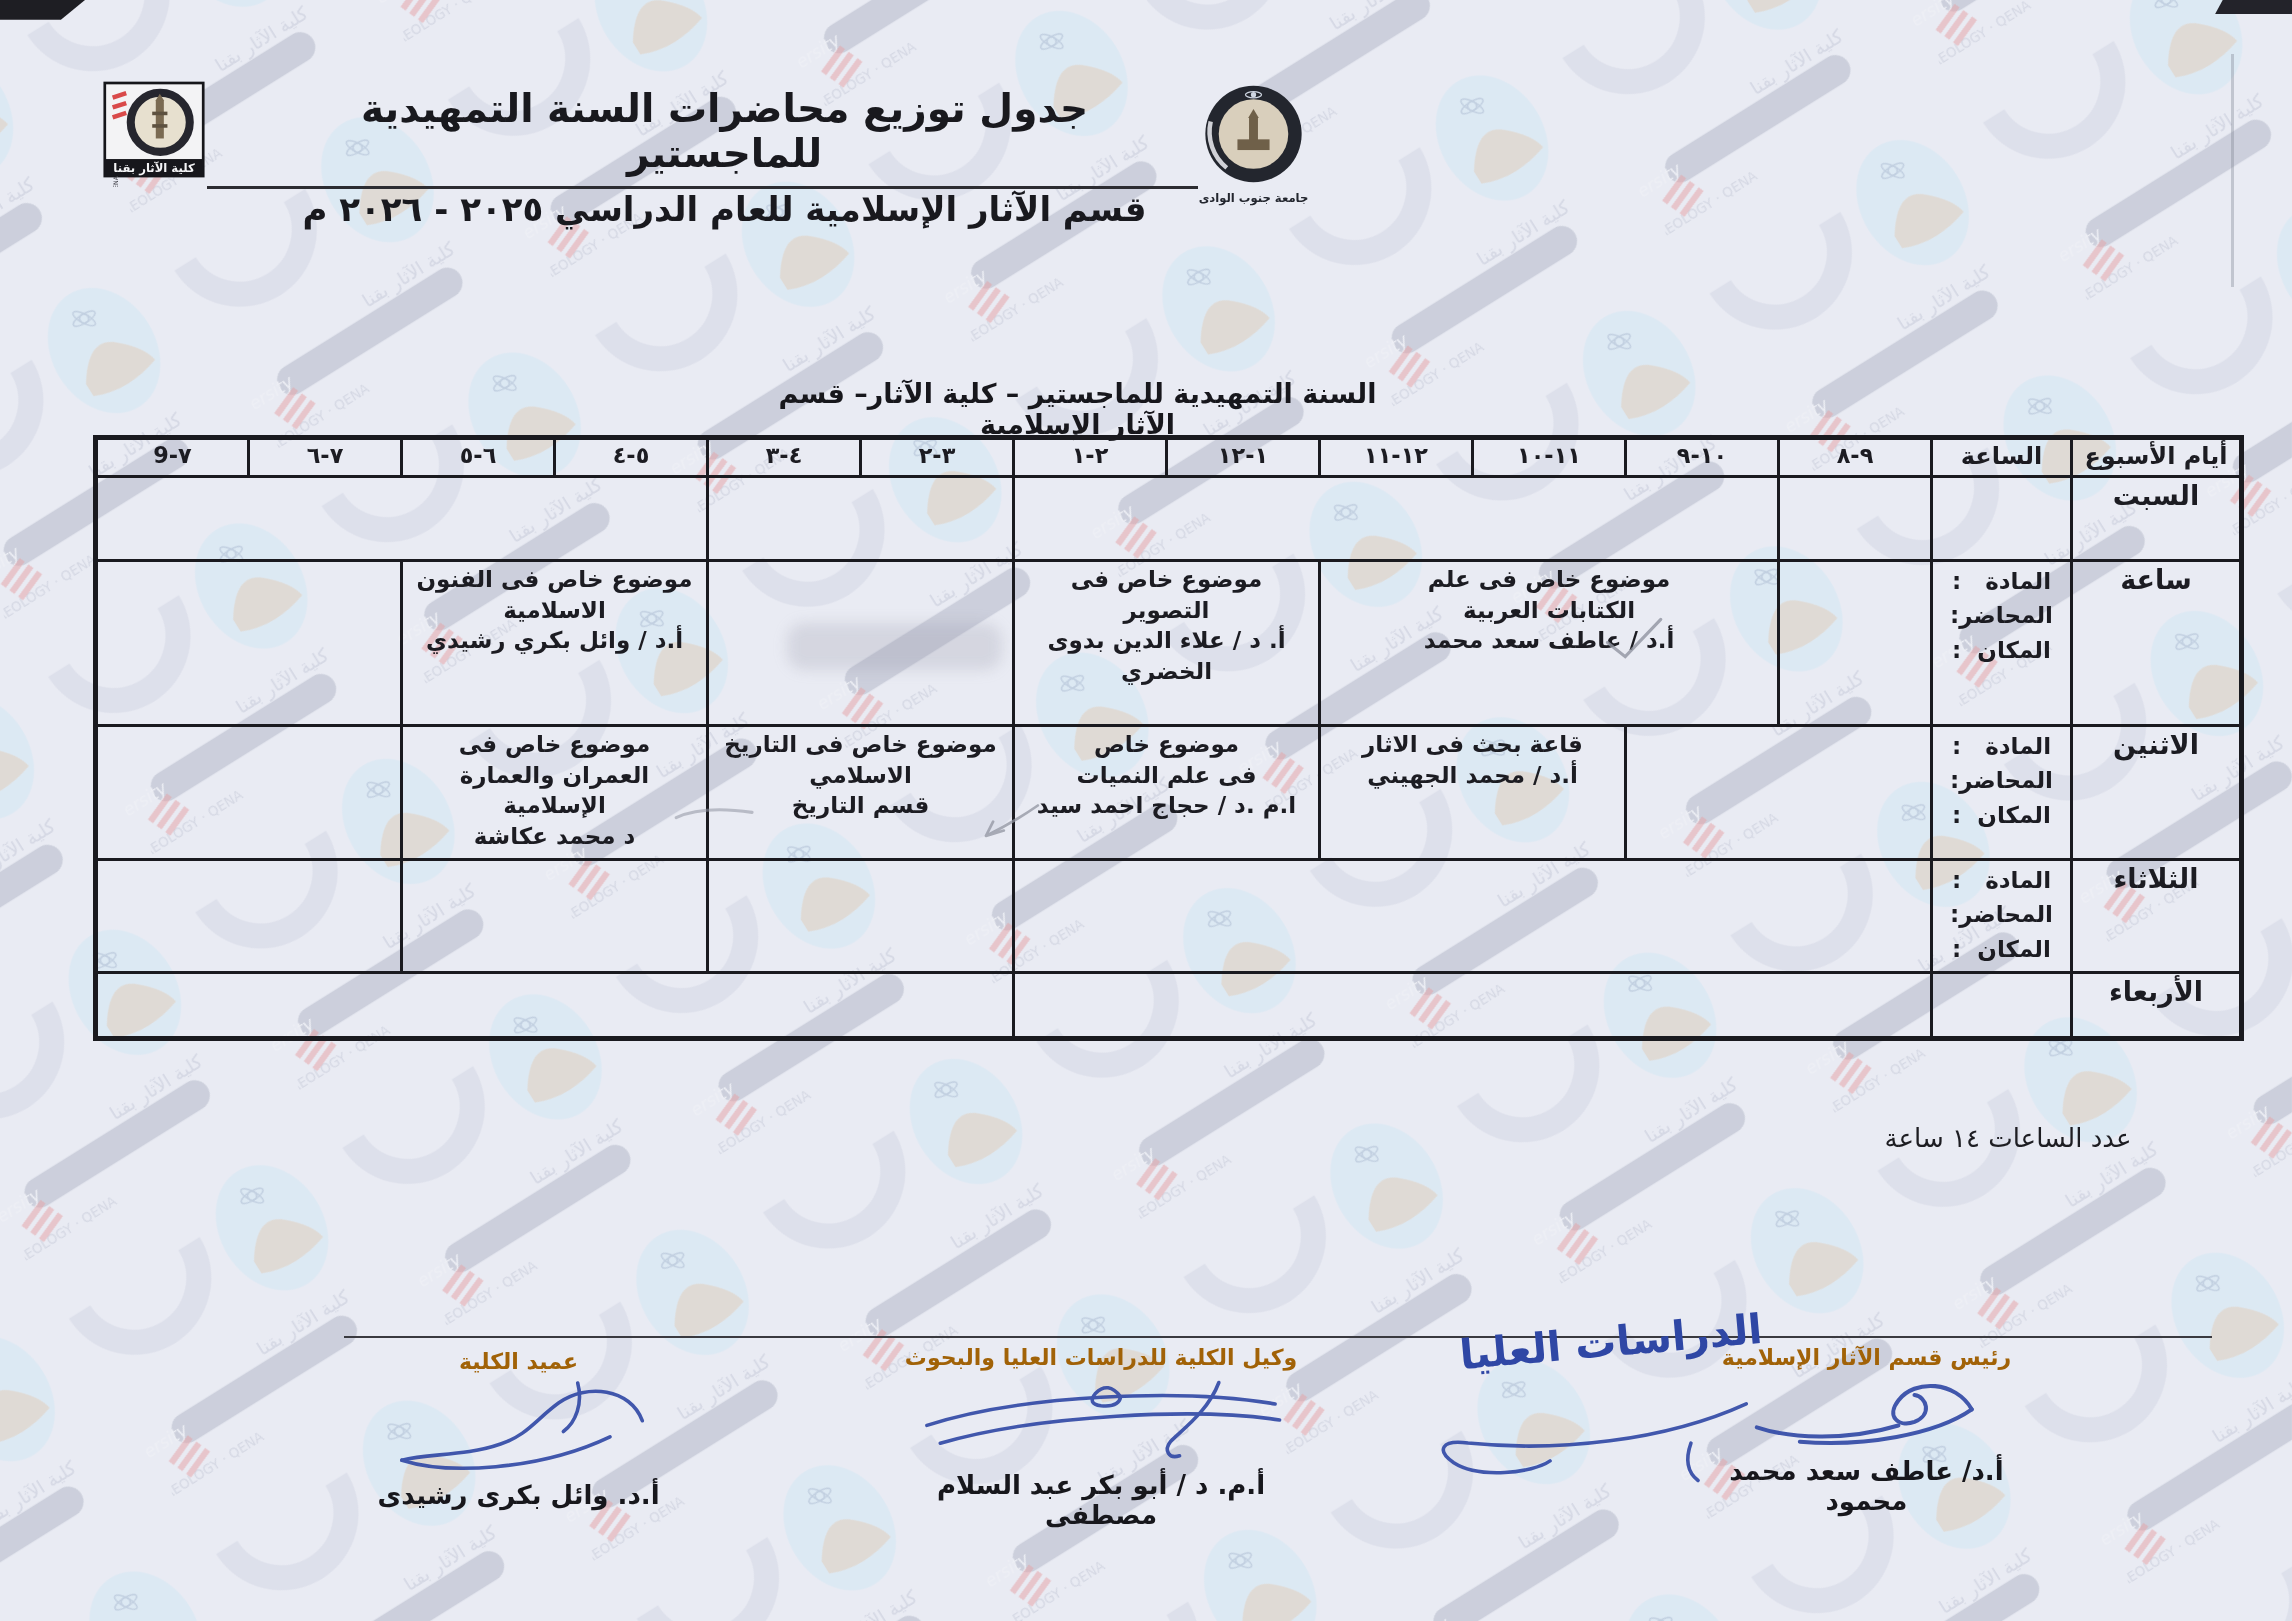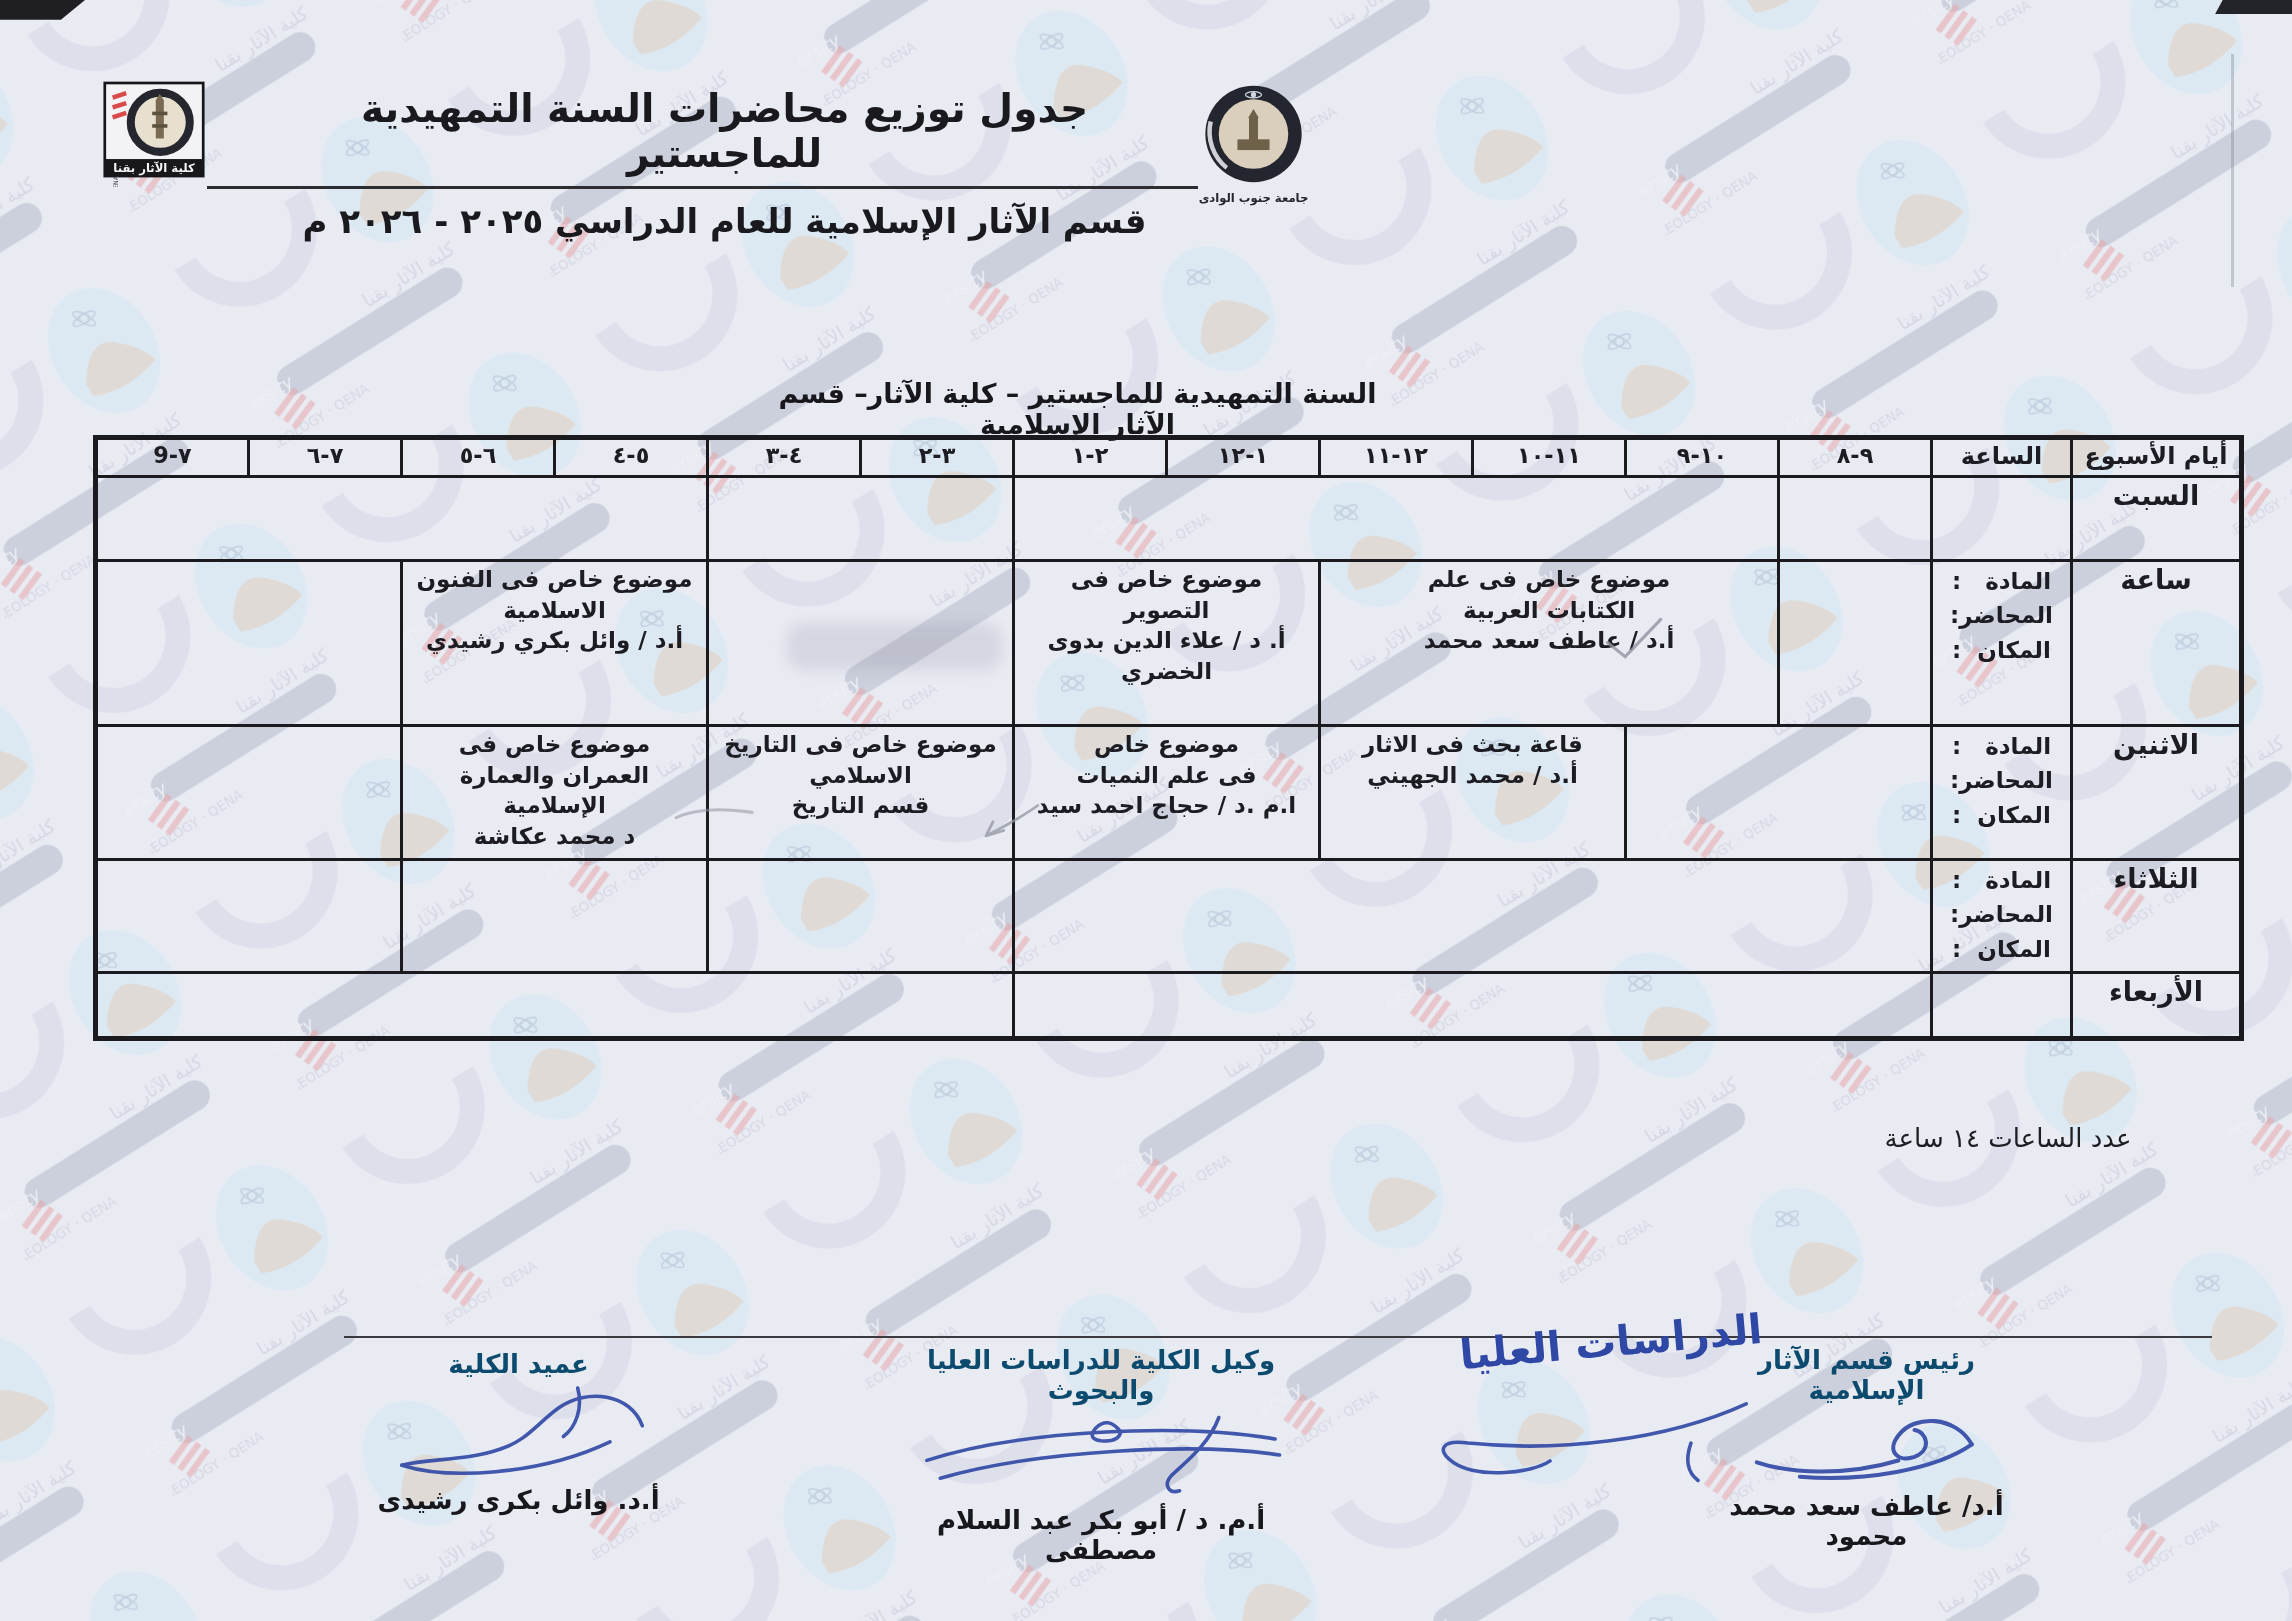--- a/index.html
+++ b/index.html
@@ -8,21 +8,21 @@
     background:#e9ebf3;
     font-family:"DejaVu Sans", sans-serif;
     direction:rtl;color:#1b1b20;
   }
   .wm-layer{position:absolute;left:0;top:0;width:2293px;height:1622px;pointer-events:none;}
   .content{position:absolute;left:0;top:0;width:2293px;height:1622px;}
 
   
   .titles{position:absolute;left:269px;top:86px;width:913px;text-align:center;}
   .title1{font-size:39px;font-weight:bold;color:#19191e;}
-  .title2{font-size:34px;font-weight:bold;margin-top:25px;color:#19191e;}
+  .title2{font-size:34px;font-weight:bold;margin-top:13px;color:#19191e;}
   .header-rule{position:absolute;left:208px;top:186px;width:991px;height:2.7px;background:#2c2c31;}
 
   .logo-left{position:absolute;left:104px;top:81px;}
   .logo-right{position:absolute;left:1198px;top:82px;width:113px;text-align:center;}
   .logo-right .cap{font-size:11.6px;font-weight:bold;color:#23262e;margin-top:1.8px;}
 
   
   .caption{position:absolute;left:758px;top:378px;width:641px;text-align:center;
            font-size:27px;font-weight:bold;color:#17171c;}
 
@@ -43,21 +43,21 @@
   td.day{font-size:27px;padding-top:3.6px;}
   td.labels{font-size:23px;text-align:right;padding-right:7.2px;white-space:pre-line;line-height:1.5;}
   td.course{font-size:23px;white-space:pre-line;line-height:1.34;padding-top:5.4px;}
 
   .hours-note{position:absolute;left:1861px;top:1123px;width:296px;text-align:center;
               font-size:26px;color:#1d1d22;}
 
   
   .sig-rule{position:absolute;left:345px;top:1336px;width:1868px;height:1.8px;background:#3a3a40;}
   .sig-block{position:absolute;text-align:center;}
-  .sig-title{font-size:26px;font-weight:bold;color:#0c4a6e;}
+  .sig-title{font-size:22px;font-weight:bold;color:#a16207;}
   .sig-name{font-size:26px;font-weight:bold;color:#17171c;}
   .sig-dean{left:376px;top:1349px;width:287px;}
   .sig-vice{left:896px;top:1345px;width:412px;}
   .sig-head{left:1702px;top:1345px;width:331px;}
   .sig-art{display:block;margin:0 auto;}
   .handwriting{position:absolute;left:1433px;top:1318px;width:358px;text-align:center;
                font-size:41px;font-weight:bold;color:#2f47a5;transform:rotate(-5deg);}
   .hand-flourish{position:absolute;left:1397px;top:1386px;}
 
   

